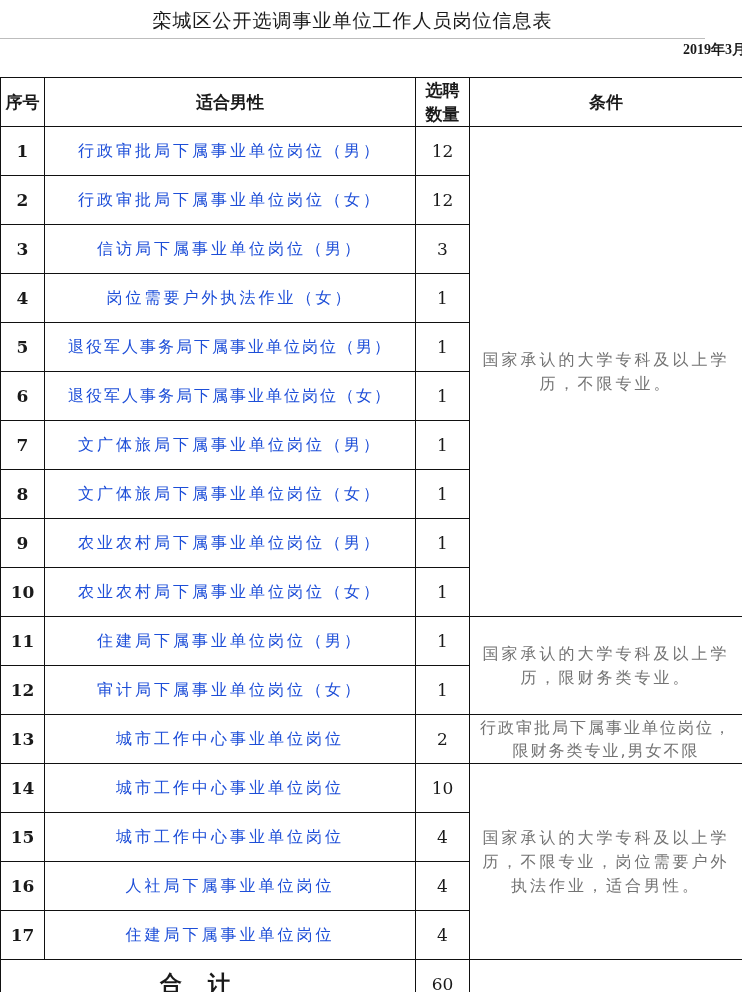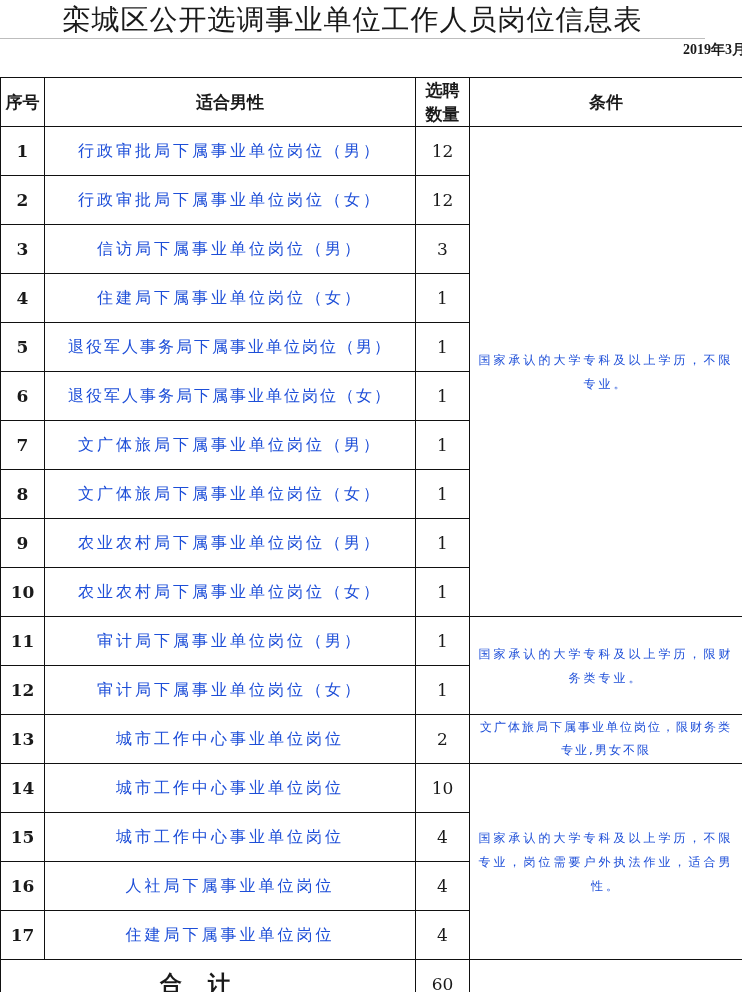--- a/index.html
+++ b/index.html
@@ -1,30 +1,30 @@
 <!DOCTYPE html>
 <html><head>
 <meta charset="utf-8">
 <style>
   html, body { margin:0; padding:0; background:#fff; }
   body { width:742px; height:992px; overflow:hidden; position:relative;
          font-family:"DejaVu Serif","Liberation Serif",serif; color:#1a1a1a; }
   .title { position:absolute; left:0; top:0; width:705px; height:38px;
-           border-bottom:1px solid #bdbdbd; text-align:center; font-size:28px;
+           border-bottom:1px solid #bdbdbd; text-align:center; font-size:19px;
            line-height:40px; letter-spacing:1px; font-family:"DejaVu Sans","Liberation Sans",sans-serif; }
   .date { position:absolute; left:8px; top:39px; width:738px; height:21px; text-align:right;
           font-size:14px; line-height:22px; font-weight:bold; font-family:"Liberation Serif",serif; }
   table { position:absolute; left:0; top:77px; border-collapse:collapse; table-layout:fixed; width:742px; }
   td, th { border:1px solid #111; text-align:center; vertical-align:middle; padding:0; overflow:hidden; }
   th { font-size:17px; font-weight:bold; height:48px; }
   th.qty { line-height:24px; }
   td.no { font-weight:bold; font-size:17px; height:48px; }
   td.pos { font-size:16px; letter-spacing:3px; color:#1d4ed8; font-family:"DejaVu Sans","Liberation Sans",sans-serif; white-space:nowrap; }
   td.qty { font-size:17px; }
-  td.cond { font-size:12px; letter-spacing:3px; line-height:24px; padding:0 4px; color:#1d4ed8; font-family:"DejaVu Sans","Liberation Sans",sans-serif; }
+  td.cond { font-size:16px; letter-spacing:3px; line-height:24px; padding:0 4px; color:#737373; font-family:"DejaVu Sans","Liberation Sans",sans-serif; }
   td.tight { line-height:23px; }
   td.total { font-weight:bold; font-size:22px; letter-spacing:26px; height:47px; }
 </style>
 </head>
 <body>
 
 <div class="title">栾城区公开选调事业单位工作人员岗位信息表</div>
 <div class="date">2019年3月</div>
 
 <table>
@@ -53,21 +53,21 @@
         <td class="pos">行政审批局下属事业单位岗位（女）</td>
         <td class="qty">12</td>
       </tr>
   <tr>
         <td class="no">3</td>
         <td class="pos">信访局下属事业单位岗位（男）</td>
         <td class="qty">3</td>
       </tr>
   <tr>
         <td class="no">4</td>
-        <td class="pos">住建局下属事业单位岗位（女）</td>
+        <td class="pos">岗位需要户外执法作业（女）</td>
         <td class="qty">1</td>
       </tr>
   <tr>
         <td class="no">5</td>
         <td class="pos" style="letter-spacing:2px">退役军人事务局下属事业单位岗位（男）</td>
         <td class="qty">1</td>
       </tr>
   <tr>
         <td class="no">6</td>
         <td class="pos" style="letter-spacing:2px">退役军人事务局下属事业单位岗位（女）</td>
@@ -89,35 +89,35 @@
         <td class="qty">1</td>
       </tr>
   <tr>
         <td class="no">10</td>
         <td class="pos">农业农村局下属事业单位岗位（女）</td>
         <td class="qty">1</td>
       </tr>
 
   <tr>
         <td class="no">11</td>
-        <td class="pos">审计局下属事业单位岗位（男）</td>
+        <td class="pos">住建局下属事业单位岗位（男）</td>
         <td class="qty">1</td>
     <td class="cond" rowspan="2">国家承认的大学专科及以上学历，限财务类专业。</td>
       </tr>
   <tr>
         <td class="no">12</td>
         <td class="pos">审计局下属事业单位岗位（女）</td>
         <td class="qty">1</td>
       </tr>
 
   <tr>
         <td class="no">13</td>
         <td class="pos">城市工作中心事业单位岗位</td>
         <td class="qty">2</td>
-    <td class="cond tight" style="letter-spacing:2px">文广体旅局下属事业单位岗位，限财务类专业,男女不限</td>
+    <td class="cond tight" style="letter-spacing:2px">行政审批局下属事业单位岗位，限财务类专业,男女不限</td>
       </tr>
 
   <tr>
         <td class="no">14</td>
         <td class="pos">城市工作中心事业单位岗位</td>
         <td class="qty">10</td>
     <td class="cond" rowspan="4">国家承认的大学专科及以上学历，不限专业，岗位需要户外执法作业，适合男性。</td>
       </tr>
   <tr>
         <td class="no">15</td>

